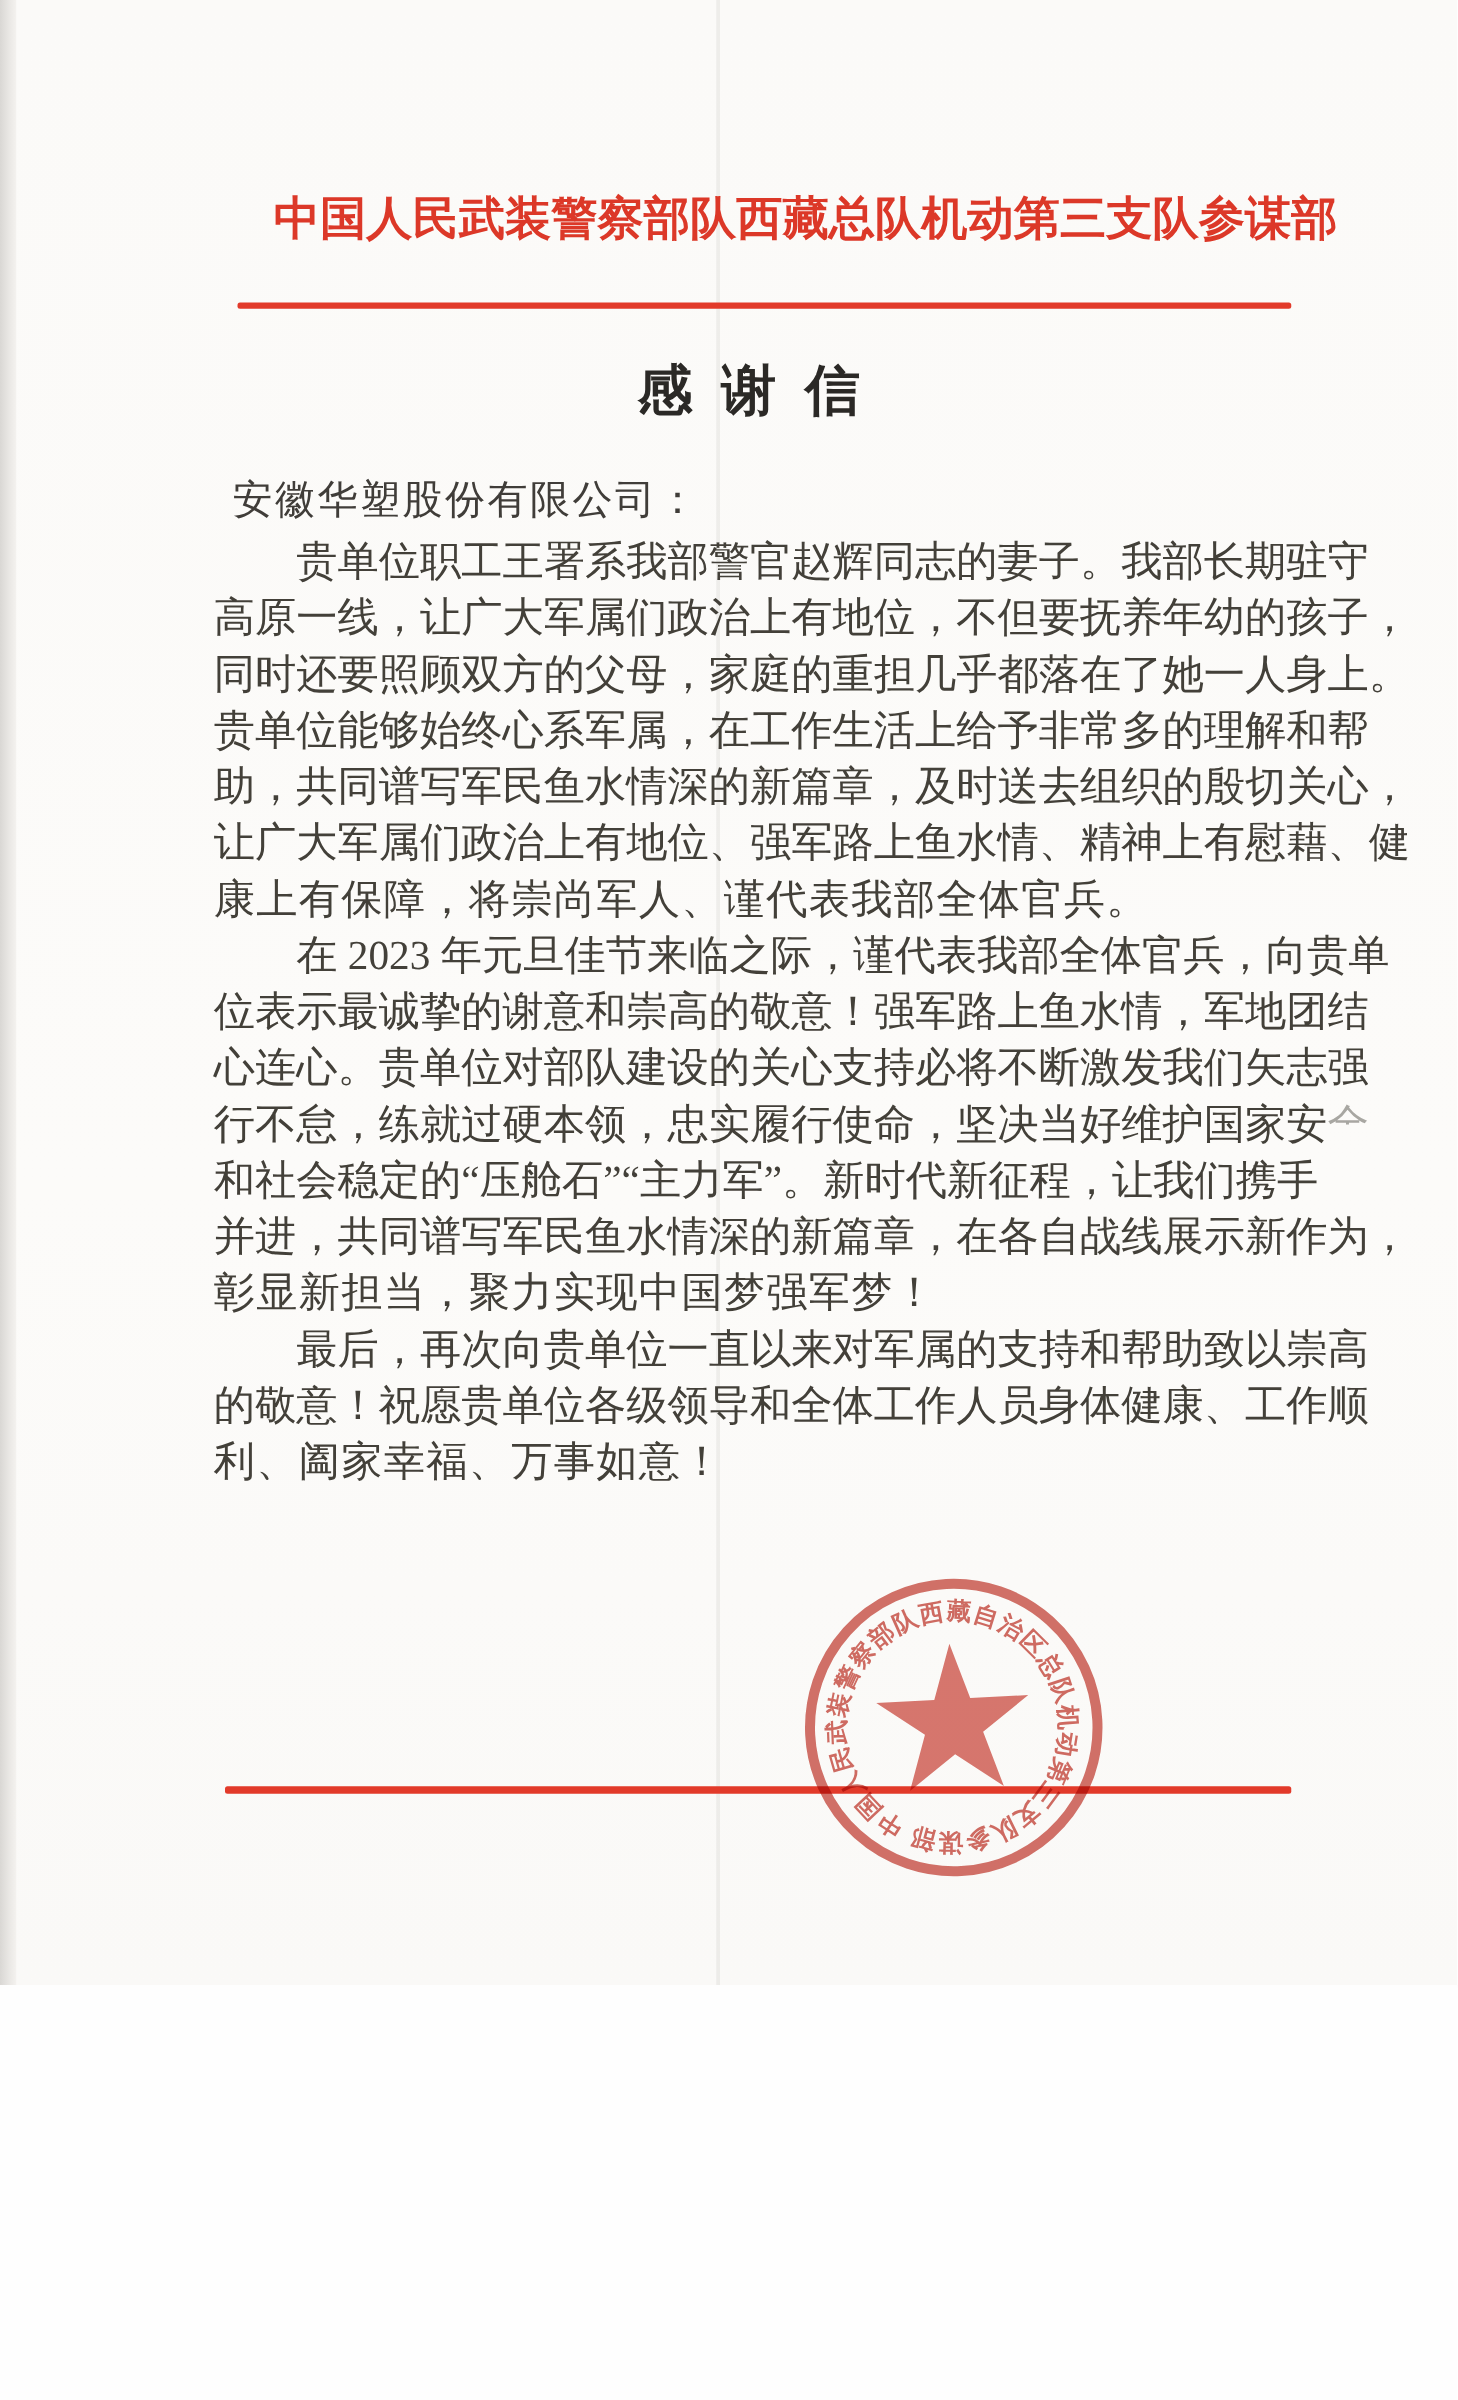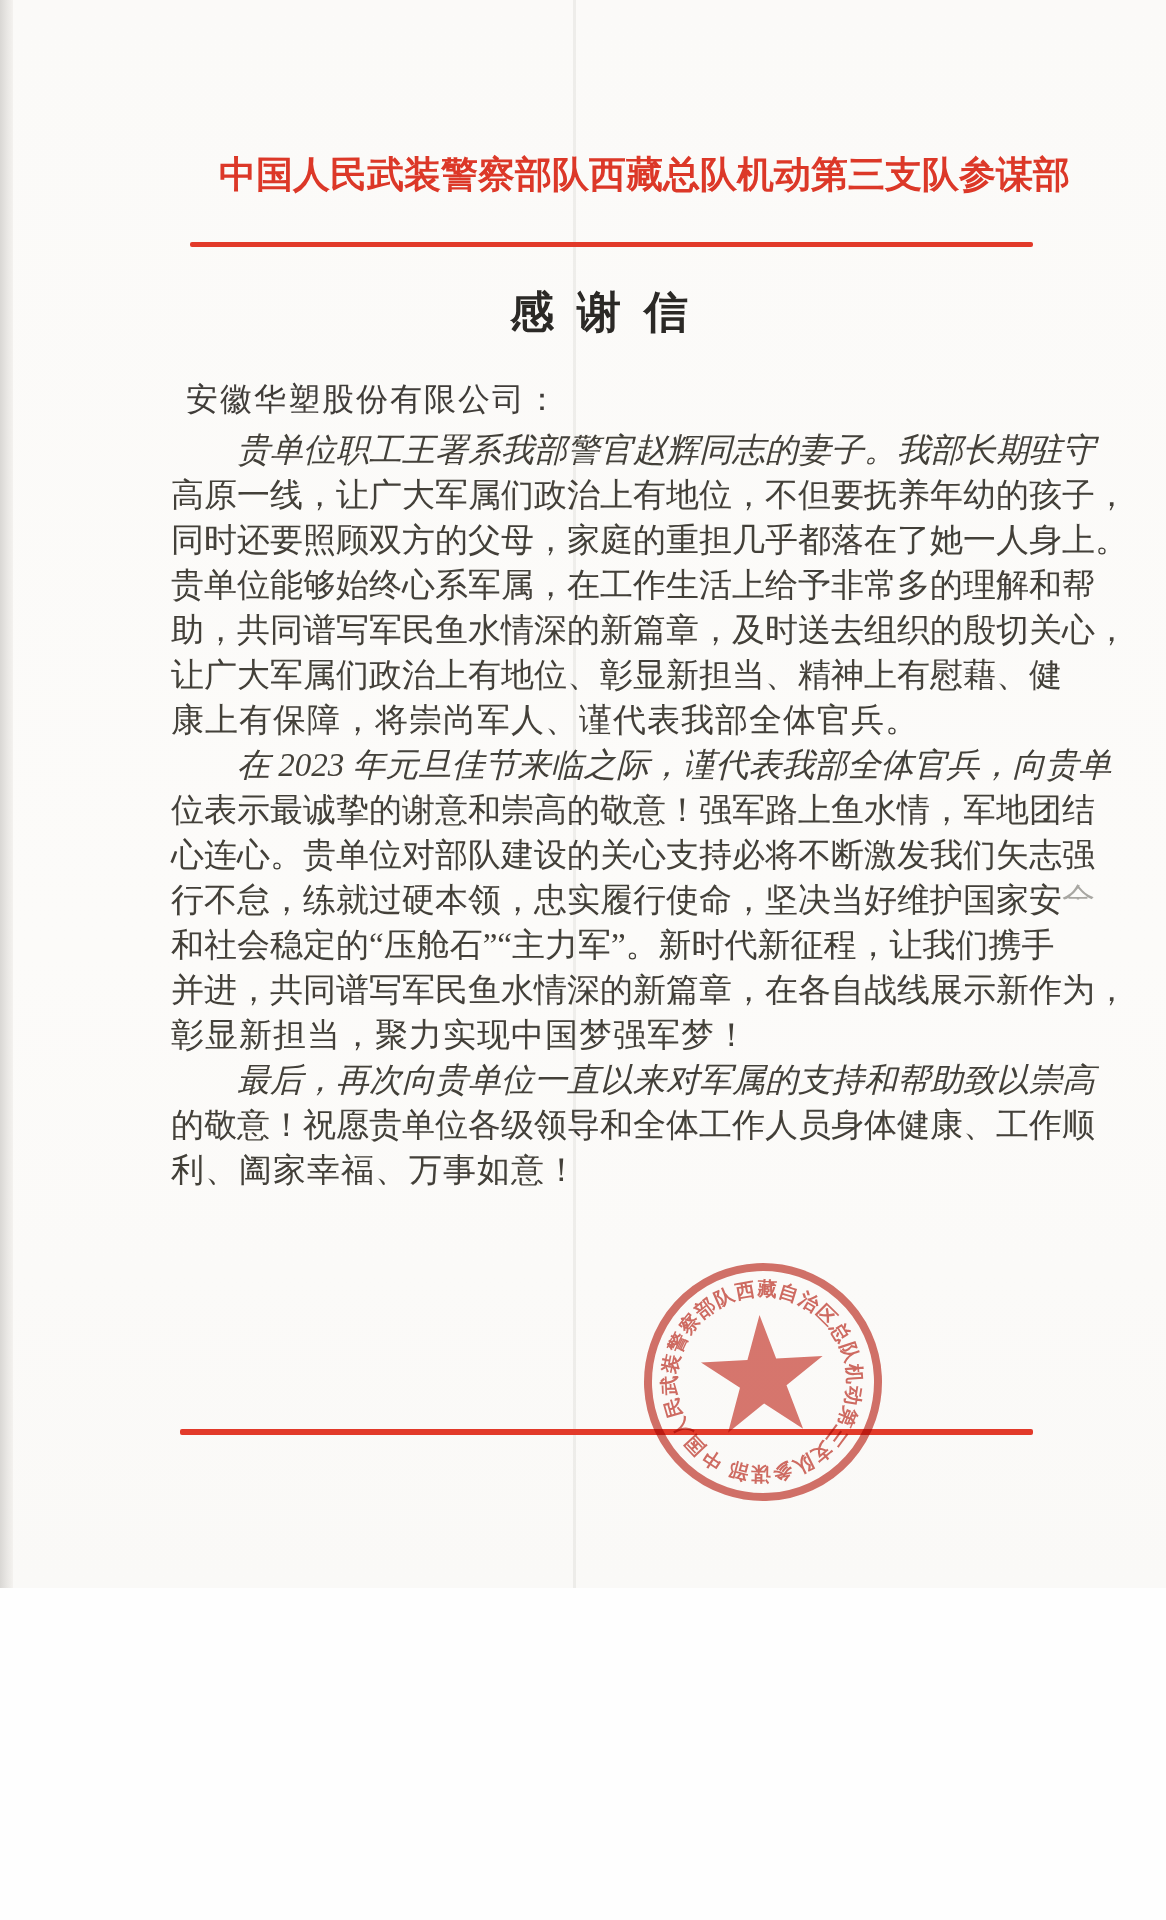--- a/index.html
+++ b/index.html
@@ -40,21 +40,21 @@
     font-size:32px;color:#403d39;letter-spacing:2px;
   }
   .body-block{
     position:absolute;left:171px;top:428px;width:866px;
     font-size:33px;color:#434039;
   }
   .bline{
     height:45px;line-height:45px;white-space:nowrap;
     text-align:justify;text-align-last:justify;
   }
-  .bline.l-indent{text-indent:66px;font-style:italic;}
+  .bline.l-indent{text-indent:66px;}
   .bline.l-end{text-align-last:left;letter-spacing:1px;}
   .cutchar{
     display:inline-block;opacity:0.45;
     clip-path:inset(0 0 52% 0);
   }
   .signature{
     position:absolute;left:539px;top:1335px;width:458px;
     font-size:30px;color:#3b3833;
     text-align:justify;text-align-last:justify;white-space:nowrap;
     z-index:0;
@@ -90,21 +90,21 @@
   <div class="letter-title">感 谢 信</div>
 
   <div class="salutation">安徽华塑股份有限公司：</div>
 
   <div class="body-block">
     <div class="bline l-indent">贵单位职工王署系我部警官赵辉同志的妻子。我部长期驻守</div>
     <div class="bline">高原一线，让广大军属们政治上有地位，不但要抚养年幼的孩子，</div>
     <div class="bline">同时还要照顾双方的父母，家庭的重担几乎都落在了她一人身上。</div>
     <div class="bline">贵单位能够始终心系军属，在工作生活上给予非常多的理解和帮</div>
     <div class="bline">助，共同谱写军民鱼水情深的新篇章，及时送去组织的殷切关心，</div>
-    <div class="bline">让广大军属们政治上有地位、彰显新担当、精神上有慰藉、健</div>
+    <div class="bline">让广大军属们政治上有地位、强军路上鱼水情、精神上有慰藉、健</div>
     <div class="bline l-end">康上有保障，将崇尚军人、谨代表我部全体官兵。</div>
     <div class="bline l-indent">在 2023 年元旦佳节来临之际，谨代表我部全体官兵，向贵单</div>
     <div class="bline">位表示最诚挚的谢意和崇高的敬意！强军路上鱼水情，军地团结</div>
     <div class="bline">心连心。贵单位对部队建设的关心支持必将不断激发我们矢志强</div>
     <div class="bline">
       <span>行不怠，练就过硬本领，忠实履行使命，坚决当好维护国家安</span><span class="cutchar">全</span>
     </div>
     <div class="bline">和社会稳定的“压舱石”“主力军”。新时代新征程，让我们携手</div>
     <div class="bline">并进，共同谱写军民鱼水情深的新篇章，在各自战线展示新作为，</div>
     <div class="bline l-end">彰显新担当，聚力实现中国梦强军梦！</div>

